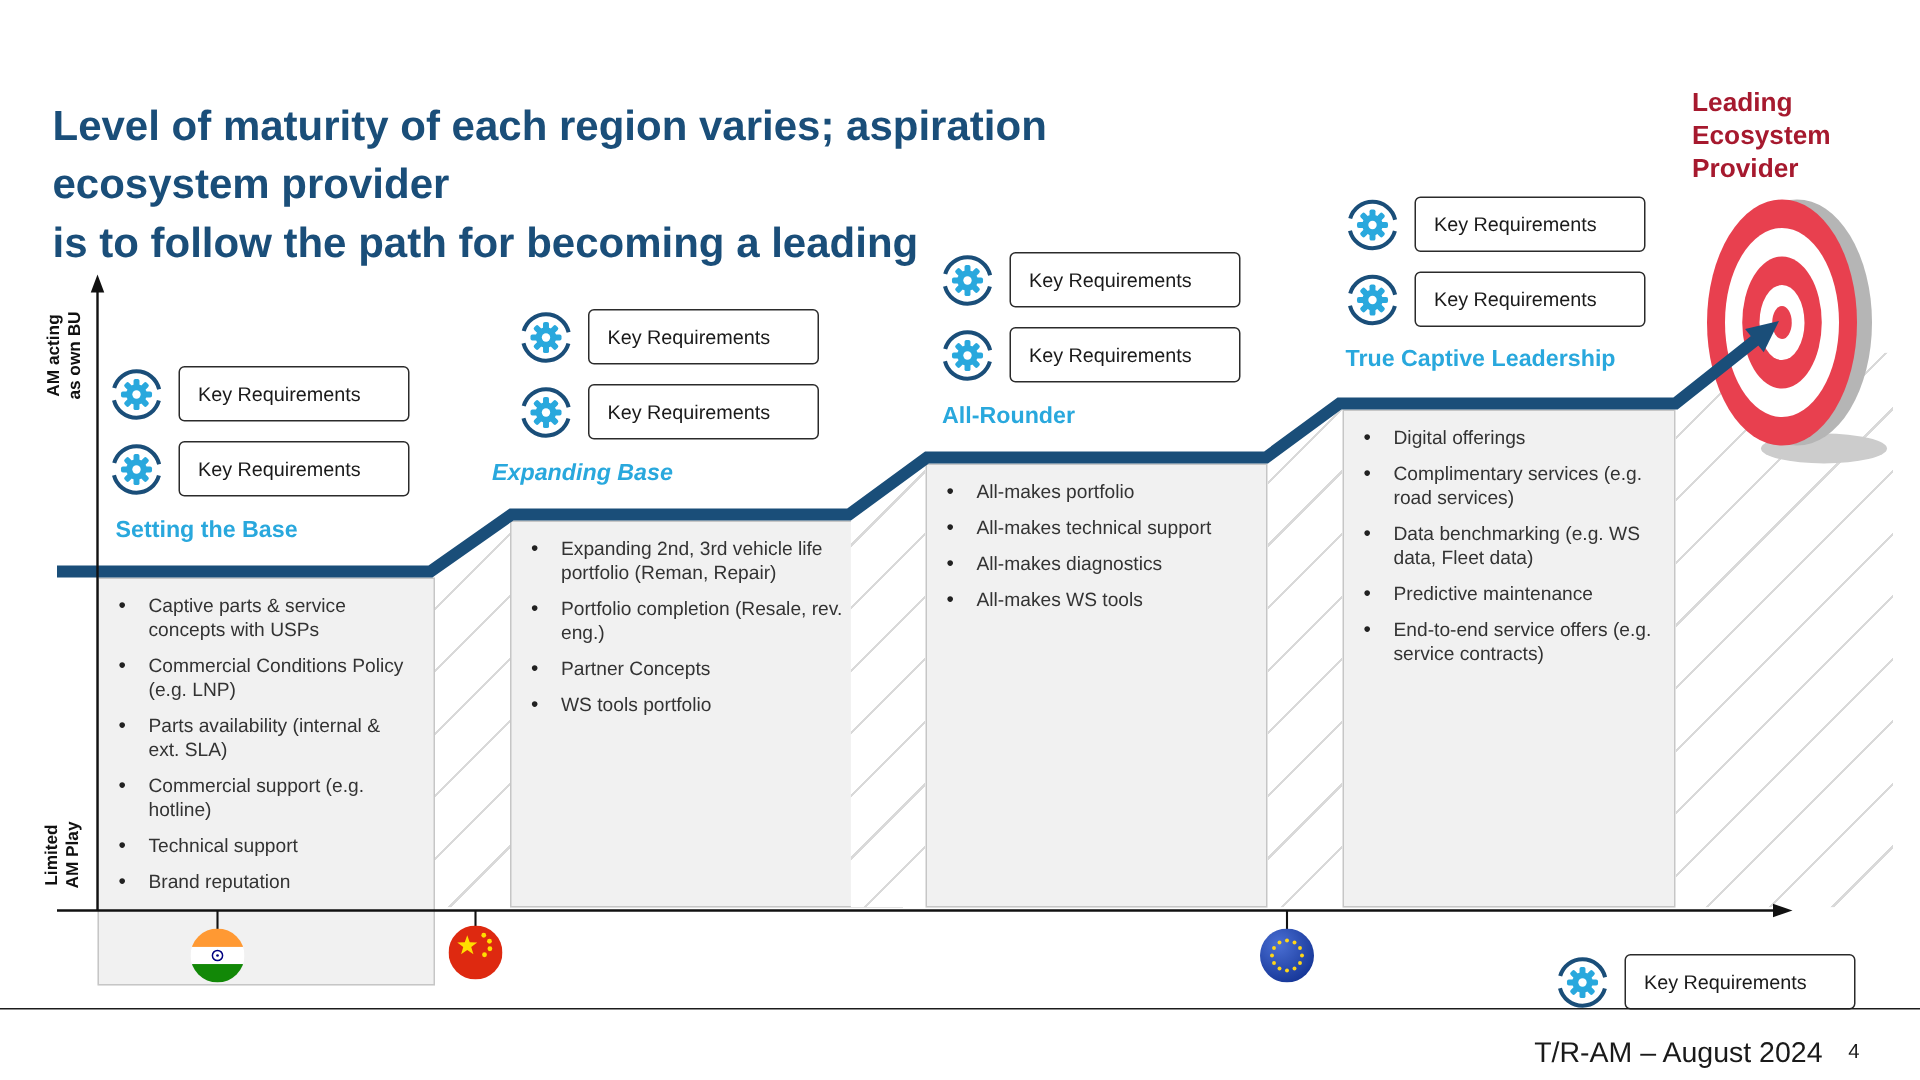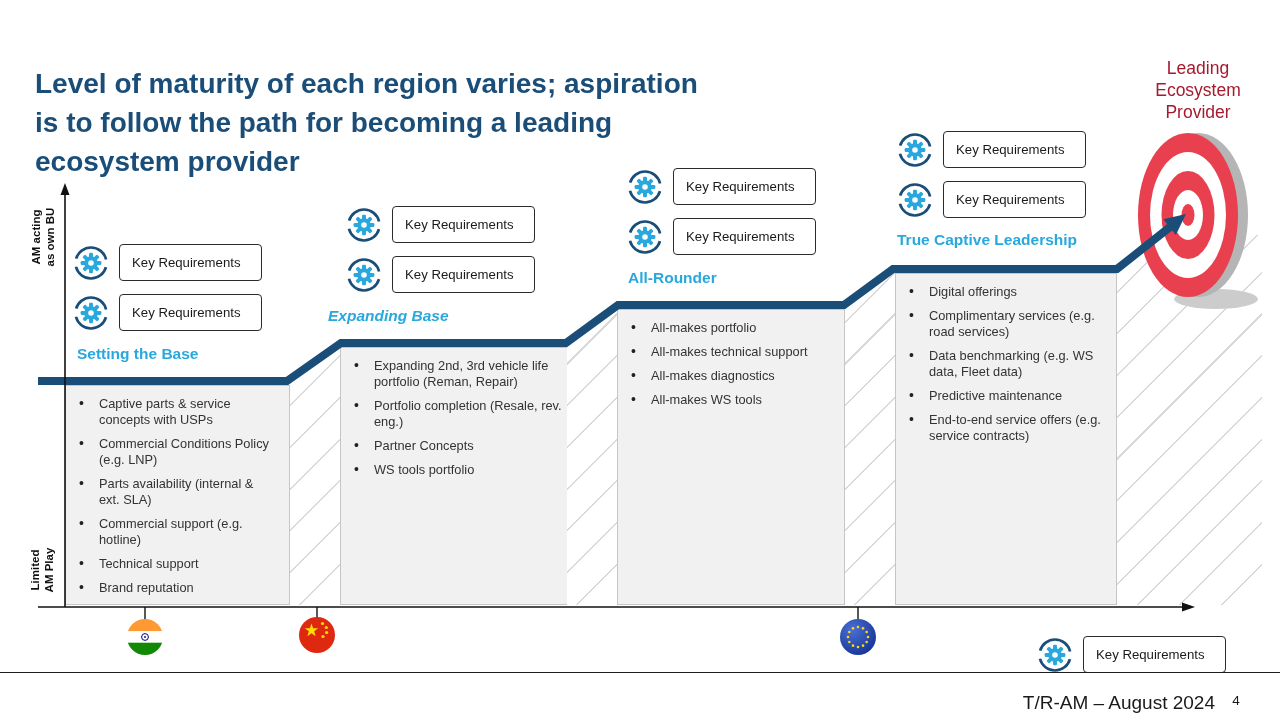--- a/index.html
+++ b/index.html
@@ -4,52 +4,52 @@
 <style>
   html,body{margin:0;padding:0;background:#888;}
   .slide{
     position:relative;width:1280px;height:720px;background:#fff;overflow:hidden;
     font-family:"Liberation Sans","DejaVu Sans",sans-serif;
   }
   .abs{position:absolute;}
   
   .title{left:35px;top:64px;width:820px;color:#1a4e79;font-size:28px;font-weight:700;line-height:39px;}
   
-  .goal{left:1128px;top:57px;width:140px;text-align:center;color:#a6192e;font-size:17.5px;font-weight:400;line-height:22px;}
+  .goal{left:1128px;top:57px;width:140px;text-align:left;color:#a6192e;font-size:17.5px;font-weight:700;line-height:22px;}
   
   .stage-title{color:#29a8dd;font-size:15.5px;font-weight:700;white-space:nowrap;}
   
   .panel{background:#f1f1f1;border:1px solid #c6c6c6;box-sizing:border-box;}
   .panel ul{list-style:none;margin:0;padding:10px 6px 0 0;}
   .panel li{position:relative;padding-left:33px;padding-right:6px;margin-bottom:8px;
     font-size:12.8px;line-height:16px;color:#333;}
   .panel li::before{content:"•";position:absolute;left:13px;top:-1px;font-size:14px;color:#222;}
   
   .strip{background-color:#fff;background-image:repeating-linear-gradient(-45deg,transparent 0px,transparent 28px,#d9d9d9 28px,#d9d9d9 29.5px);}
   
   .kr{display:flex;align-items:center;gap:10px;}
-  .kr-box{width:143px;height:37px;background:#fff;border:1.3px solid #2b2b2b;border-radius:4px;
+  .kr-box{width:154px;height:37px;background:#fff;border:1.3px solid #2b2b2b;border-radius:4px;
     box-sizing:border-box;display:flex;align-items:center;padding-left:12px;
     font-size:13.2px;color:#1a1a1a;white-space:nowrap;}
   
   .ylabel{width:92px;height:28px;text-align:center;font-size:11.5px;font-weight:700;color:#111;
     line-height:13.5px;transform:rotate(-90deg);}
   
   .footer-line{left:0;top:672px;width:1280px;height:1.4px;background:#1c1c1c;}
   .footer-text{top:692px;left:1000px;width:215px;text-align:right;font-size:19px;color:#1a1a1a;}
   .page-num{top:693px;left:1226px;width:20px;text-align:center;font-size:13.5px;color:#1a1a1a;}
   svg.overlay{left:0;top:0;pointer-events:none;}
   .z1{z-index:1}.z2{z-index:2}.z3{z-index:3}
 </style>
 </head>
 <body>
 
 <div class="slide">
 
-  <div class="abs panel z1" style="left:65px;top:385px;width:225px;height:220px;">
+  <div class="abs panel z1" style="left:65px;top:385px;width:225px;height:272px;">
     <ul>
       <li>Captive parts &amp; service concepts with USPs</li>
       <li>Commercial Conditions Policy (e.g. LNP)</li>
       <li>Parts availability (internal &amp; ext. SLA)</li>
       <li>Commercial support (e.g. hotline)</li>
       <li>Technical support</li>
       <li>Brand reputation</li>
     </ul>
   </div>
   <div class="abs panel z1" style="left:340px;top:347px;width:262px;height:258px;">
@@ -126,22 +126,22 @@
       <line x1="145" y1="607" x2="145" y2="621" stroke-width="1.4"></line>
       <line x1="317" y1="607" x2="317" y2="621" stroke-width="1.4"></line>
       <line x1="858" y1="607" x2="858" y2="621" stroke-width="1.4"></line>
     </g>
     <polygon points="65,183 60.5,195 69.5,195" fill="#111111"></polygon>
     <polygon points="1195,607 1182,602.5 1182,611.5" fill="#111111"></polygon>
   </svg>
 
   <div class="abs title z3">
     <div>Level of maturity of each region varies; aspiration</div>
+    <div>ecosystem provider</div>
     <div>is to follow the path for becoming a leading</div>
-    <div>ecosystem provider</div>
   </div>
   <div class="abs goal z3">
     <div>Leading</div>
     <div>Ecosystem</div>
     <div>Provider</div>
   </div>
 
   <div class="abs ylabel z3" style="left:-2px;top:223px;">
     <div>AM acting</div>
     <div>as own BU</div>

